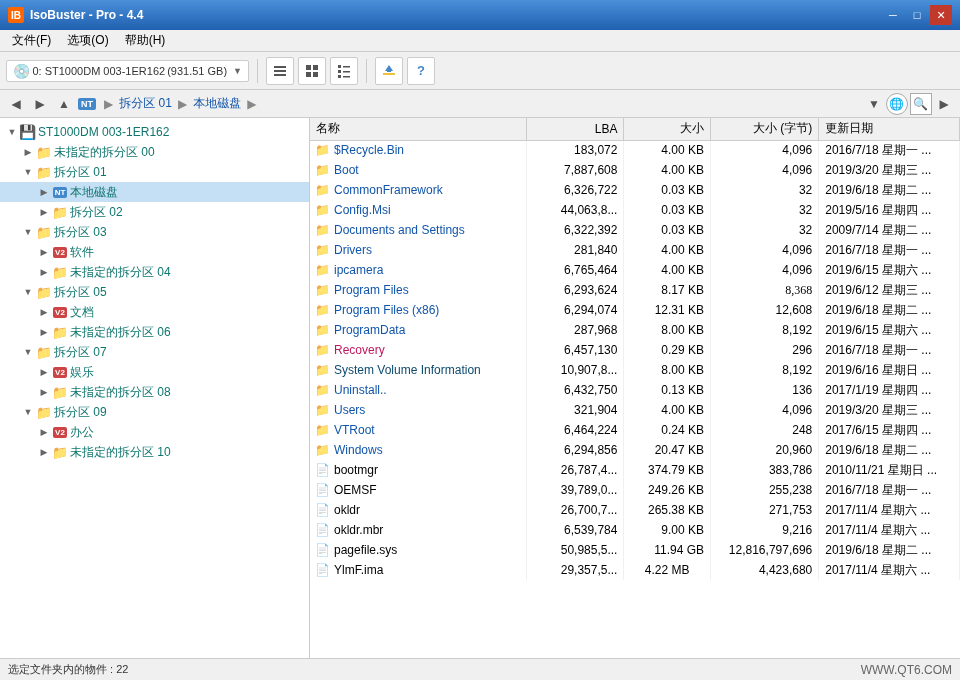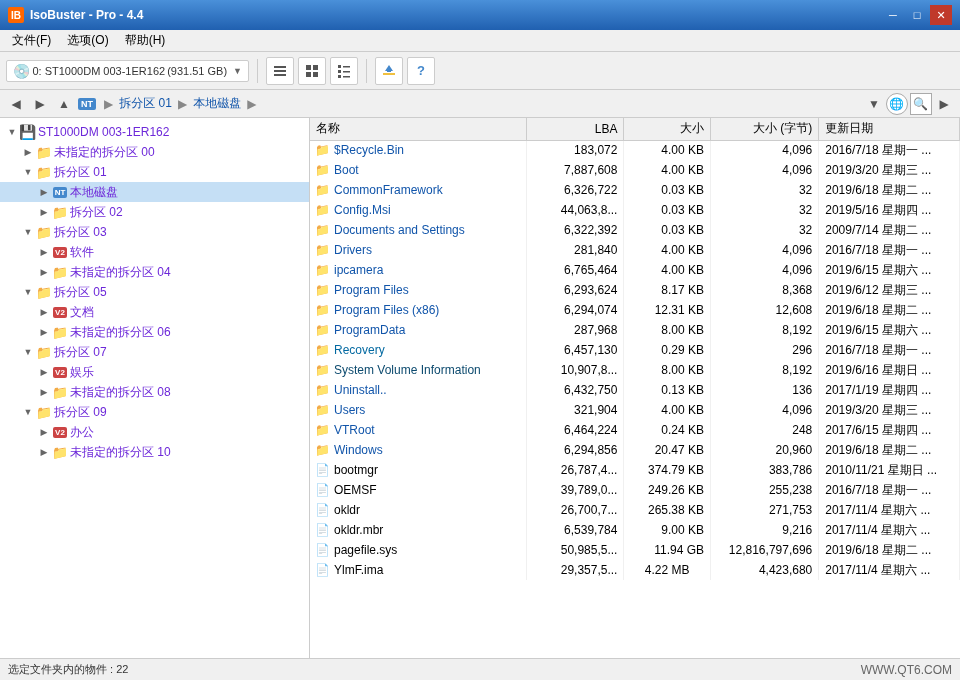--- a/index.html
+++ b/index.html
@@ -207,21 +207,21 @@
       width: 16px;
       height: 16px;
       display: inline-flex;
       align-items: center;
       justify-content: center;
       margin-right: 2px;
       flex-shrink: 0;
     }
     .tree-label {
       font-size: 12px;
-      color: #6d28d9;
+      color: #0f766e;
     }
     
     .icon-disk { color: #e8a000; font-size: 14px; }
     .icon-folder { color: #f0c040; font-size: 13px; }
     .icon-ntfs {
       background: #4488cc;
       color: white;
       font-size: 8px;
       padding: 1px 2px;
       border-radius: 2px;
@@ -660,21 +660,21 @@
             <td class="col-name">
               <div class="file-name-cell">
                 <span class="file-icon">
                   <span style="color:#f0c040; font-size:12px;">📁</span>
                 </span>
                 <span style="color: rgb(17, 85, 170);">Program Files</span>
               </div>
             </td>
             <td class="col-lba" style="text-align: right;">6,293,624</td>
             <td class="col-size" style="text-align: right;">8.17 KB</td>
-            <td class="col-bytes" style="text-align: right;">8,368</td>
+            <td class="col-bytes" style="text-align: right; font-family: Liberation Serif, serif;">8,368</td>
             <td class="col-date">2019/6/12 星期三 ...</td>
           </tr>
           <tr>
             <td class="col-name">
               <div class="file-name-cell">
                 <span class="file-icon">
                   <span style="color:#f0c040; font-size:12px;">📁</span>
                 </span>
                 <span style="color: rgb(17, 85, 170);">Program Files (x86)</span>
               </div>
@@ -697,21 +697,21 @@
             <td class="col-size" style="text-align: right;">8.00 KB</td>
             <td class="col-bytes" style="text-align: right;">8,192</td>
             <td class="col-date">2019/6/15 星期六 ...</td>
           </tr>
           <tr>
             <td class="col-name">
               <div class="file-name-cell">
                 <span class="file-icon">
                   <span style="color:#f0c040; font-size:12px;">📁</span>
                 </span>
-                <span style="color: #0369a1;">Recovery</span>
+                <span style="color: #be185d;">Recovery</span>
               </div>
             </td>
             <td class="col-lba" style="text-align: right;">6,457,130</td>
             <td class="col-size" style="text-align: right;">0.29 KB</td>
             <td class="col-bytes" style="text-align: right;">296</td>
             <td class="col-date">2016/7/18 星期一 ...</td>
           </tr>
           <tr>
             <td class="col-name">
               <div class="file-name-cell">

